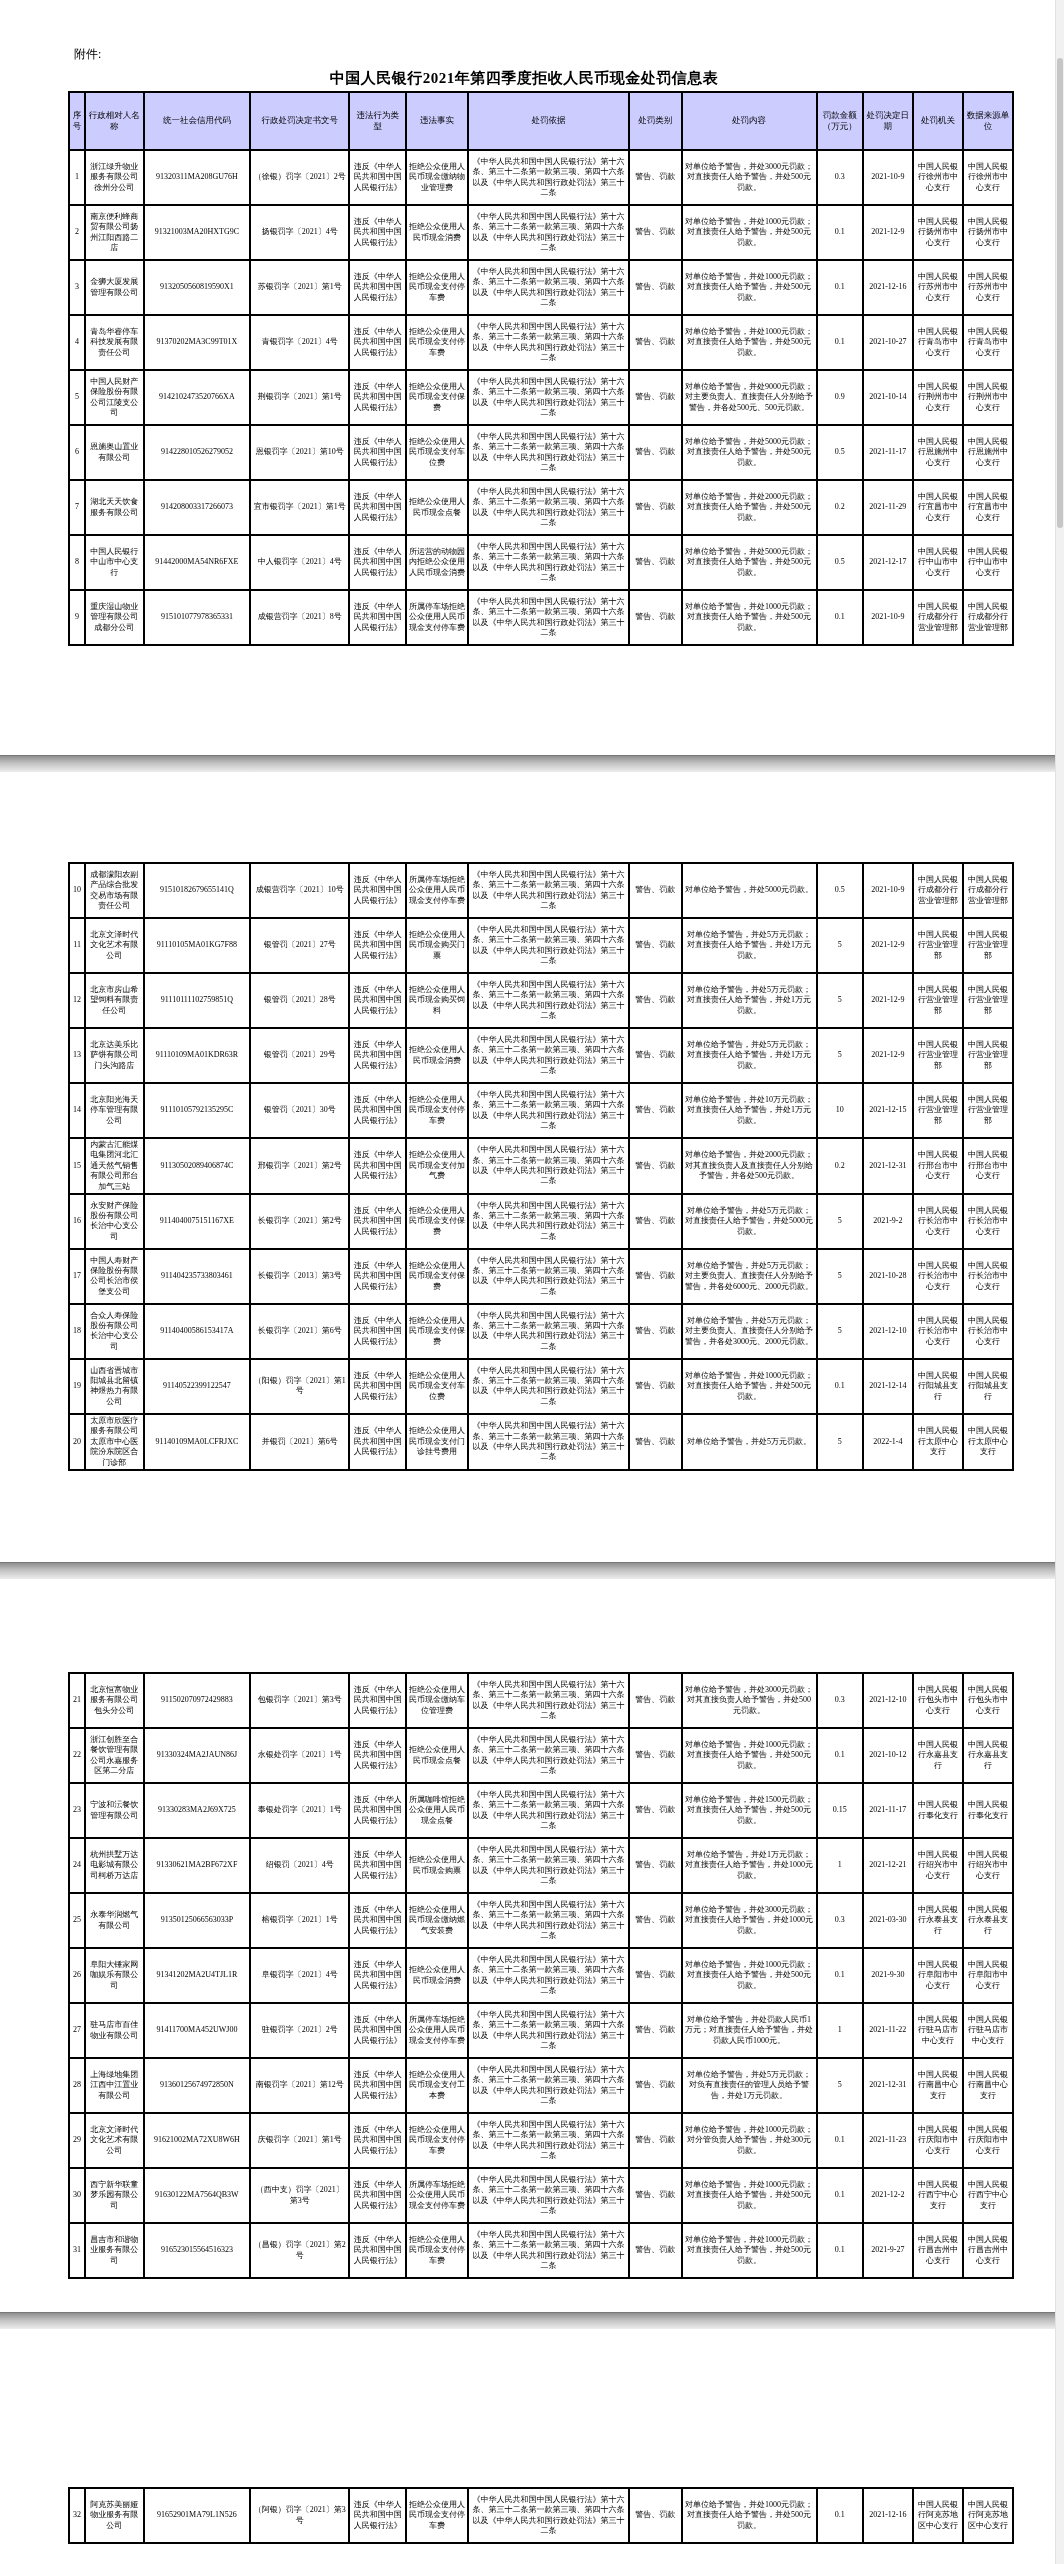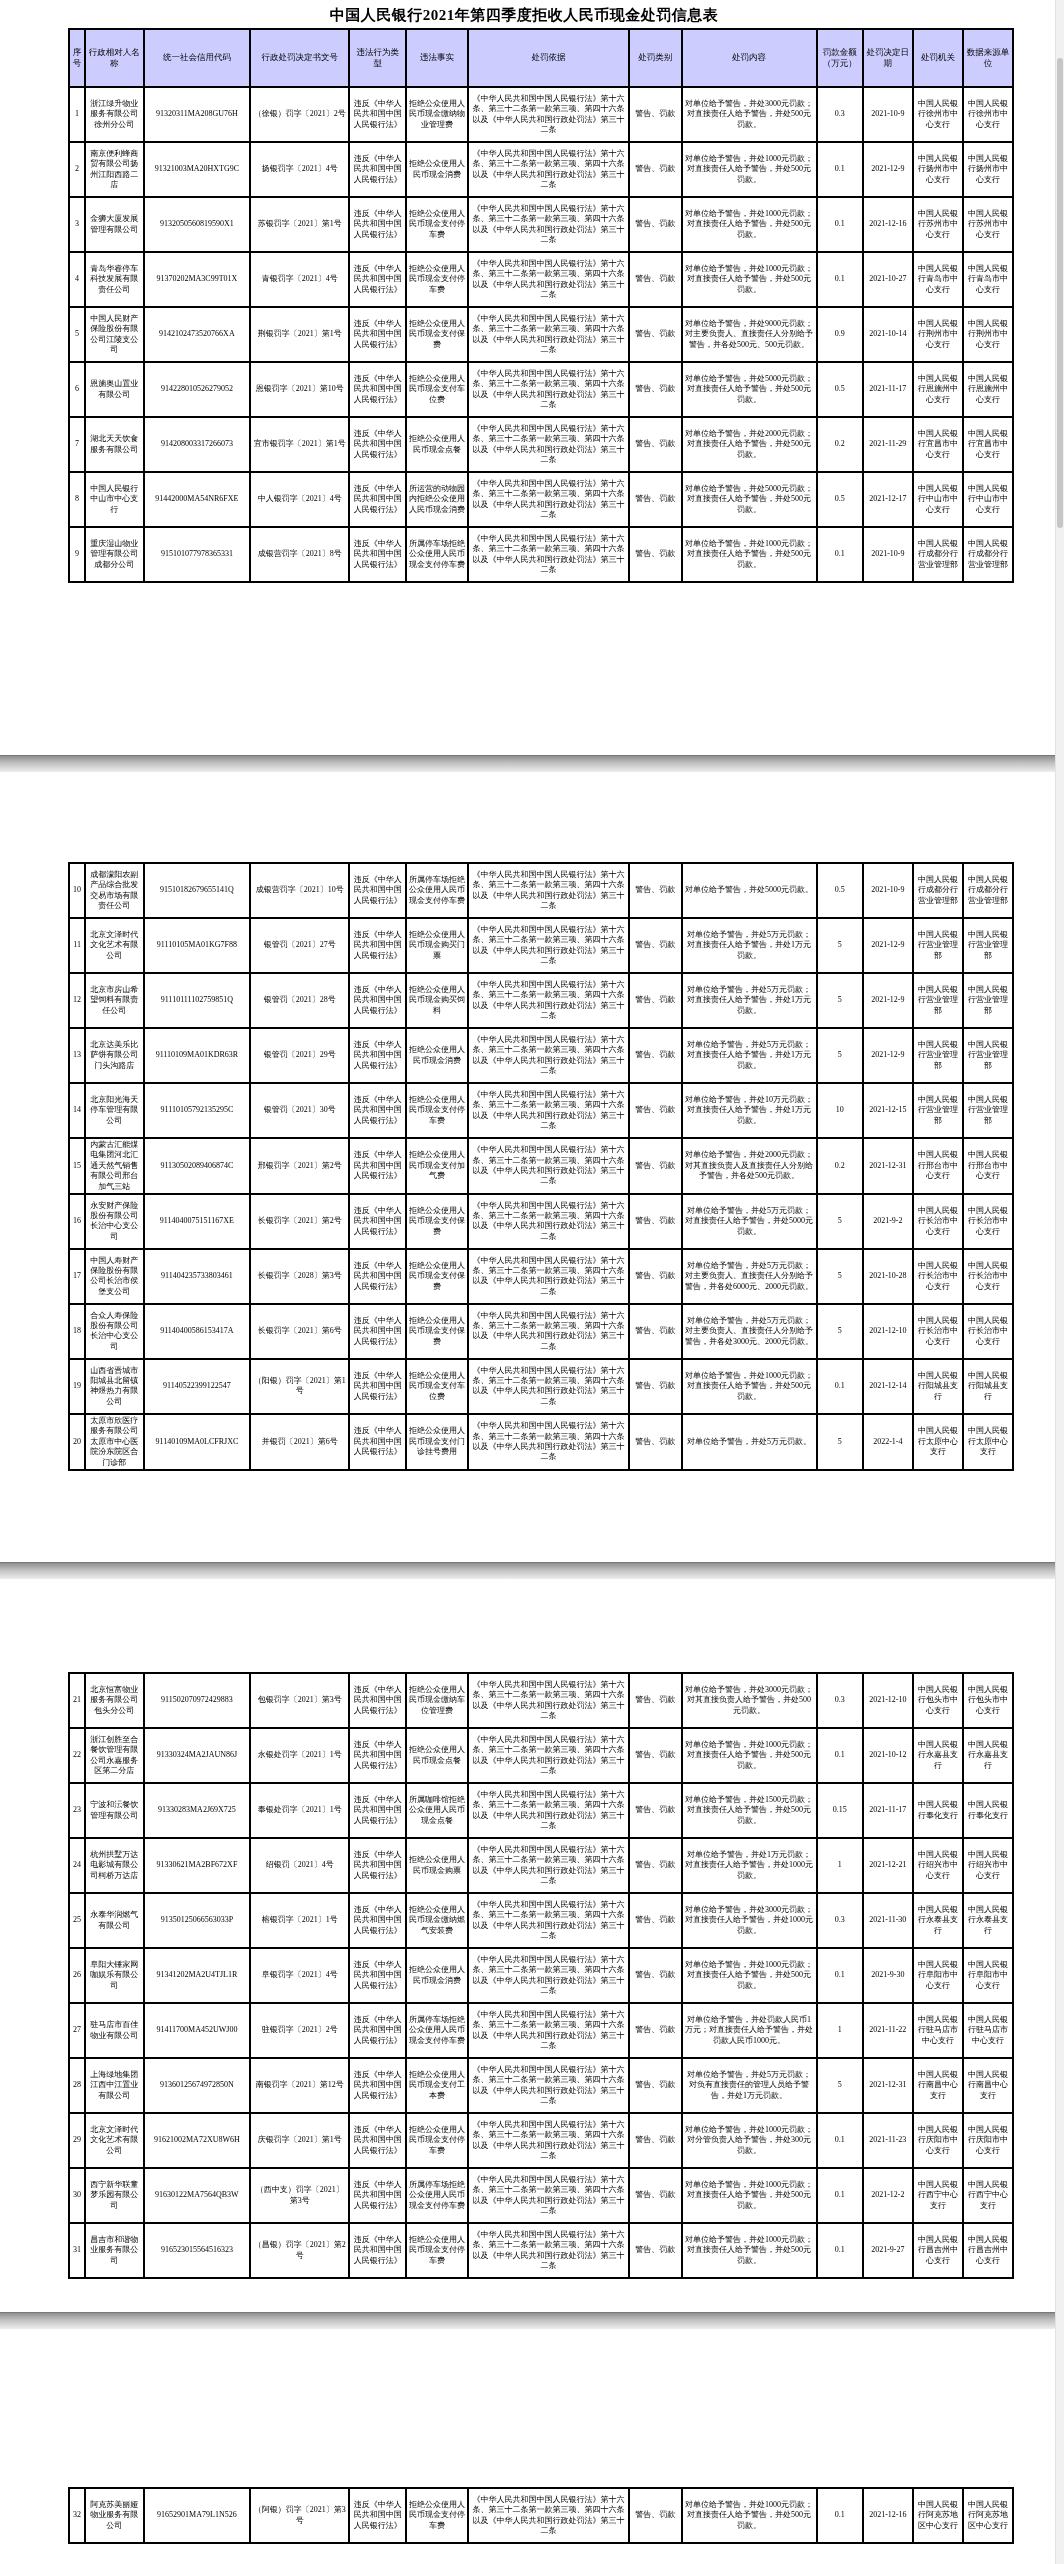--- a/index.html
+++ b/index.html
@@ -44,20 +44,21 @@
     position:absolute;top:58px;left:1px;width:6px;height:470px;
     background:#c6c6c6;border-radius:3px;
   }
 </style>
 </head>
 <body>
 
 <div class="doc">
 
   <div class="page pg1">
+    <div class="attachment">附件:</div>
     <div class="doc-title">中国人民银行2021年第四季度拒收人民币现金处罚信息表</div>
     <table class="penalty">
       <colgroup>
         <col style="width:1.7%">
           <col style="width:6.2%">
           <col style="width:11.3%">
         <col style="width:10.5%">
           <col style="width:6.0%">
           <col style="width:6.6%">
         <col style="width:17.0%">
@@ -347,21 +348,21 @@
             <td>对单位给予警告，并处5万元罚款；对直接责任人给予警告，并处5000元罚款。</td>
             <td>5</td>
             <td>2021-9-2</td>
             <td>中国人民银行长治市中心支行</td>
             <td>中国人民银行长治市中心支行</td>
           </tr>
           <tr>
             <td>17</td>
             <td>中国人寿财产保险股份有限公司长治市侯堡支公司</td>
             <td>911404235733803461</td>
-            <td>长银罚字〔2028〕第3号</td>
+            <td>长银罚字〔2013〕第3号</td>
             <td>违反《中华人民共和国中国人民银行法》</td>
             <td>拒绝公众使用人民币现金支付保费</td>
             <td>《中华人民共和国中国人民银行法》第十六条、第三十二条第一款第三项、第四十六条以及《中华人民共和国行政处罚法》第三十二条</td>
             <td>警告、罚款</td>
             <td>对单位给予警告，并处5万元罚款；对主要负责人、直接责任人分别给予警告，并各处6000元、2000元罚款。</td>
             <td>5</td>
             <td>2021-10-28</td>
             <td>中国人民银行长治市中心支行</td>
             <td>中国人民银行长治市中心支行</td>
           </tr>
@@ -498,21 +499,21 @@
             <td>25</td>
             <td>永泰华润燃气有限公司</td>
             <td>91350125066563033P</td>
             <td>榕银罚字〔2021〕1号</td>
             <td>违反《中华人民共和国中国人民银行法》</td>
             <td>拒绝公众使用人民币现金缴纳燃气安装费</td>
             <td>《中华人民共和国中国人民银行法》第十六条、第三十二条第一款第三项、第四十六条以及《中华人民共和国行政处罚法》第三十二条</td>
             <td>警告、罚款</td>
             <td>对单位给予警告，并处3000元罚款；对直接责任人给予警告，并处1000元罚款。</td>
             <td>0.3</td>
-            <td>2021-11-30</td>
+            <td>2021-03-30</td>
             <td>中国人民银行永泰县支行</td>
             <td>中国人民银行永泰县支行</td>
           </tr>
           <tr>
             <td>26</td>
             <td>阜阳大锤家网咖娱乐有限公司</td>
             <td>91341202MA2U4TJL1R</td>
             <td>阜银罚字〔2021〕4号</td>
             <td>违反《中华人民共和国中国人民银行法》</td>
             <td>拒绝公众使用人民币现金消费</td>

